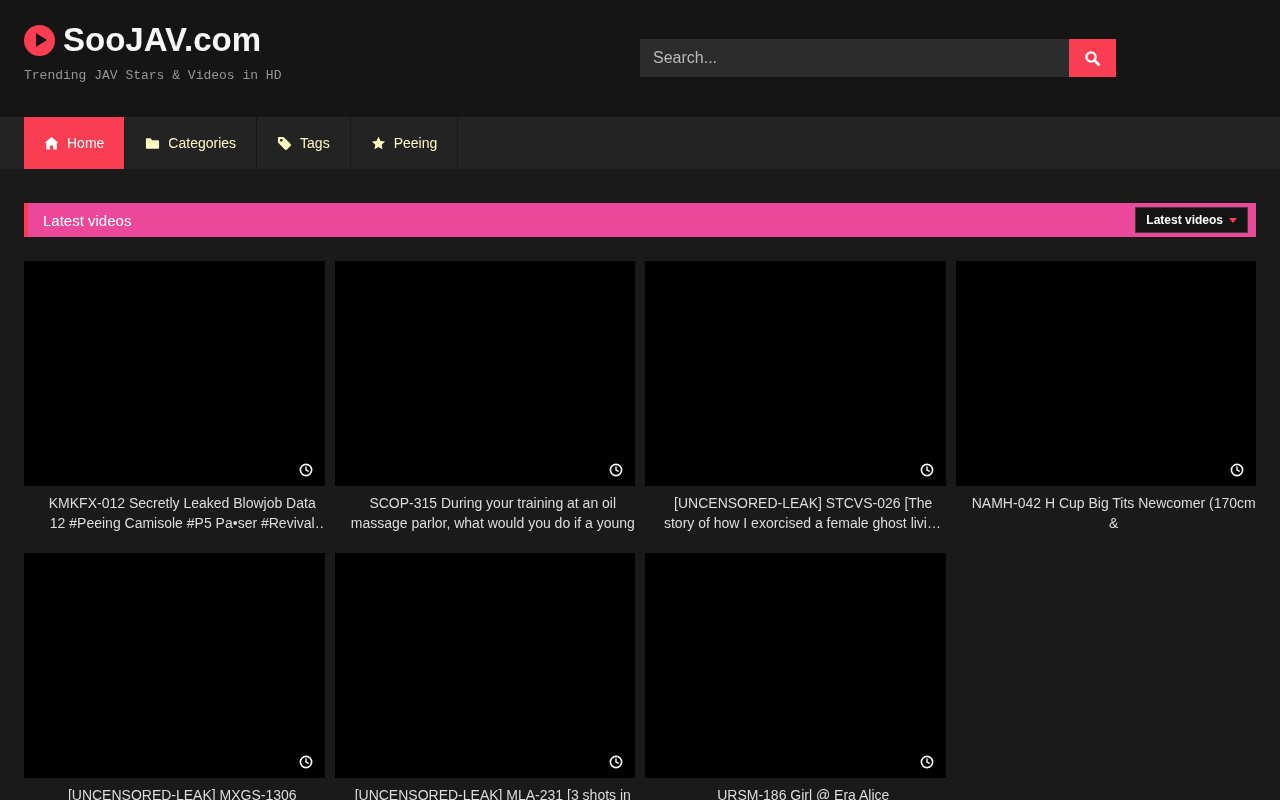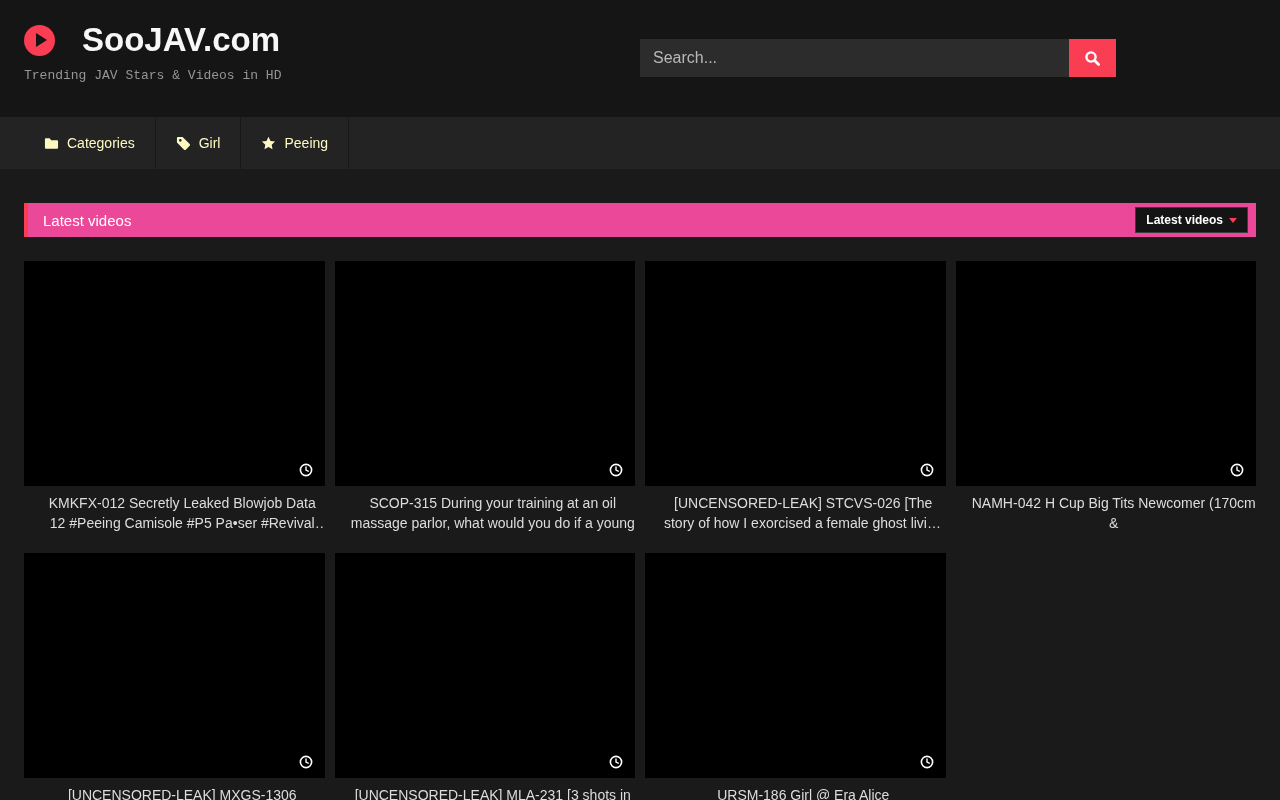--- a/index.html
+++ b/index.html
@@ -8,21 +8,21 @@
     background: #1a1a1a;
     font-family: "Liberation Sans", "DejaVu Sans", sans-serif;
     color: #e6e6e6;
   }
   .inner { width: 1232px; margin: 0 auto; position: relative; }
 
   
   header { height: 117px; background: #151515; }
   .brand { padding-top: 21px; }
   .logo {
-    display: inline-flex; align-items: center; gap: 27px;
+    display: inline-flex; align-items: center; gap: 8px;
     text-decoration: none; cursor: pointer;
   }
   .play-badge {
     width: 31px; height: 31px; border-radius: 50%;
     background: #f93d52; position: relative; flex: 0 0 auto;
   }
   .play-badge::after {
     content: ""; position: absolute; left: 12px; top: 8px;
     border-left: 11px solid #151515;
     border-top: 7.5px solid transparent;
@@ -117,35 +117,43 @@
             <line x1="10.6" y1="10.6" x2="14.6" y2="14.6" stroke="#ffffff" stroke-width="2.8" stroke-linecap="round"></line>
           </svg>
         </span>
       </button>
     </div>
   </div>
 </header>
 
 <nav>
   <div class="inner nav-row">
+    <a class="nav-item active">
+      <span class="ico">
+        <svg viewBox="0 0 16 16">
+            <path d="M8 1 L15.3 7.3 L13.6 7.3 L13.6 14.5 L9.7 14.5 L9.7 10 L6.3 10 L6.3 14.5 L2.4 14.5 L2.4 7.3 L0.7 7.3 Z"></path>
+          </svg>
+      </span>
+      <span>Home</span>
+    </a>
     <a class="nav-item">
       <span class="ico">
         <svg viewBox="0 0 16 16">
             <path d="M1 3.5 C1 3 1.4 2.5 2 2.5 L6 2.5 L7.6 4.5 L14 4.5 C14.6 4.5 15 4.9 15 5.5 L15 12.5 C15 13.1 14.6 13.5 14 13.5 L2 13.5 C1.4 13.5 1 13.1 1 12.5 Z"></path>
           </svg>
       </span>
       <span>Categories</span>
     </a>
     <a class="nav-item">
       <span class="ico">
         <svg viewBox="0 0 16 16">
             <path fill-rule="evenodd" d="M1 2.2 C1 1.5 1.5 1 2.2 1 L7 1 L14.6 8.6 C15.1 9.1 15.1 9.9 14.6 10.4 L10.4 14.6 C9.9 15.1 9.1 15.1 8.6 14.6 L1 7 Z M4.6 3.2 A1.4 1.4 0 1 0 4.6 6 A1.4 1.4 0 1 0 4.6 3.2 Z"></path>
           </svg>
       </span>
-      <span>Girl</span>
+      <span>Tags</span>
     </a>
     <a class="nav-item">
       <span class="ico">
         <svg viewBox="0 0 16 16">
             <path d="M8 0.8 L10.1 5.3 L15 5.9 L11.4 9.3 L12.3 14.2 L8 11.8 L3.7 14.2 L4.6 9.3 L1 5.9 L5.9 5.3 Z"></path>
           </svg>
       </span>
       <span>Peeing</span>
     </a>
   </div>

